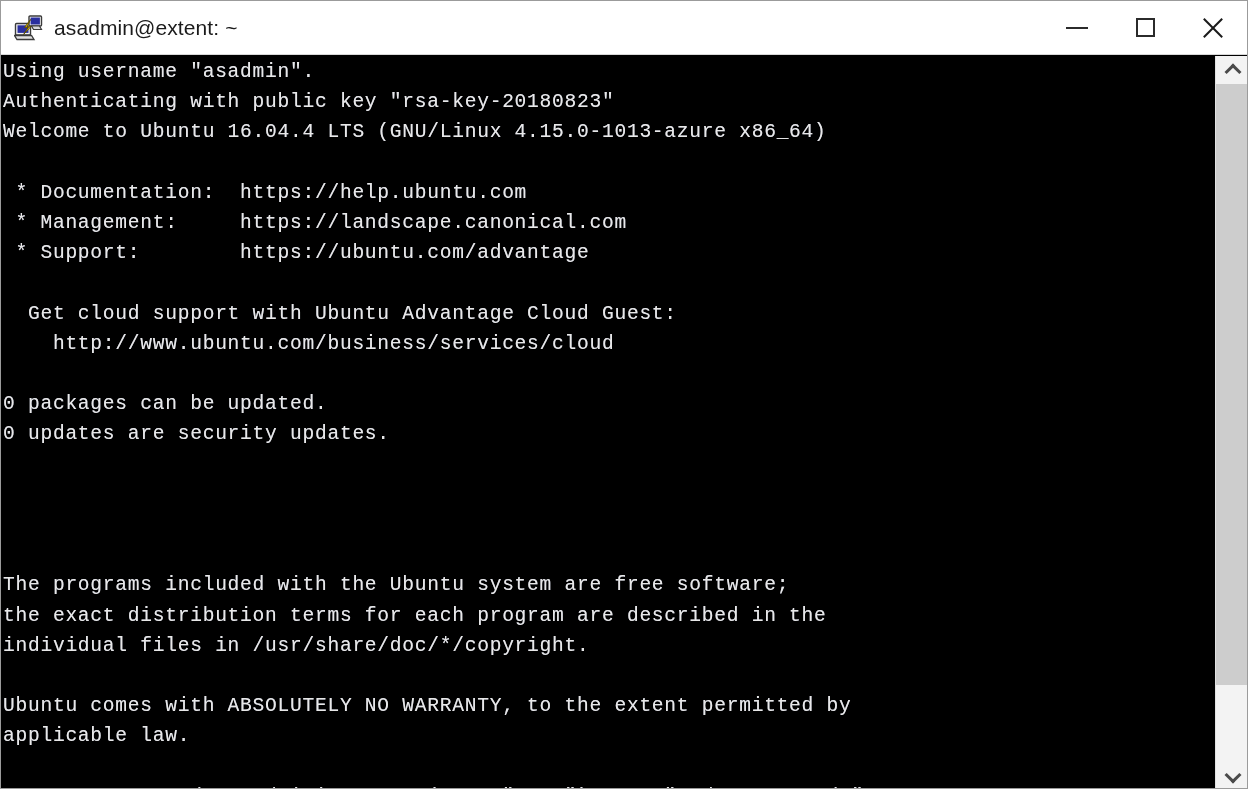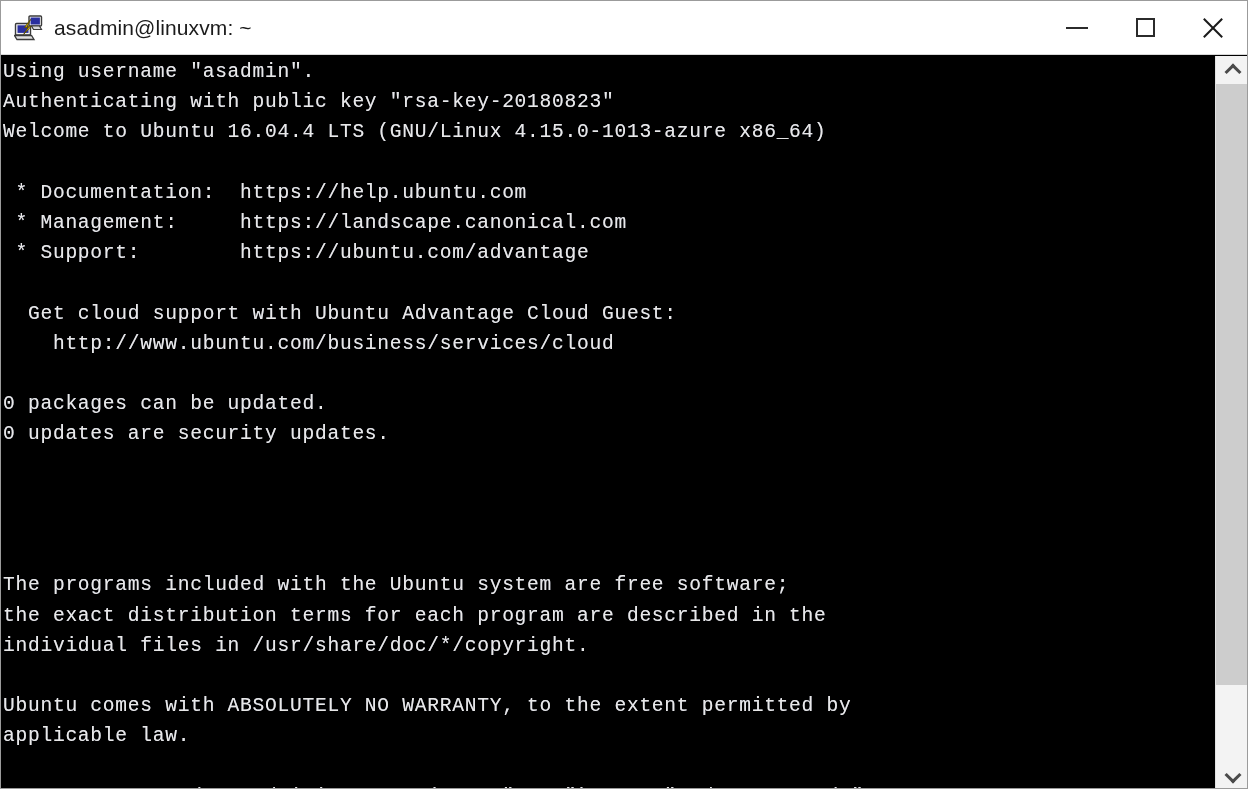--- a/index.html
+++ b/index.html
@@ -199,21 +199,21 @@
         <rect x="1.5" y="10.5" width="15" height="11.5" rx="1" fill="#f4f4f4" stroke="#3b3b3b" stroke-width="1.4"></rect>
         <rect x="3.5" y="12.3" width="11" height="7.6" fill="#2a2f9e"></rect>
         <path d="M0.5 22.5 L17.5 22.5 L20 26.5 L3 26.5 Z" fill="#e2e2e2" stroke="#3b3b3b" stroke-width="1.3"></path>
         <rect x="15" y="3" width="12.5" height="10" rx="1" fill="#f4f4f4" stroke="#3b3b3b" stroke-width="1.4"></rect>
         <rect x="16.6" y="4.5" width="9.3" height="7" fill="#2a2f9e"></rect>
         <path d="M17.5 13 L25.5 13 L27.5 16.5 L19.5 16.5 Z" fill="#d9d9d9" stroke="#3b3b3b" stroke-width="1.2"></path>
         <path d="M16.5 6.5 L10.5 14.5 L14.5 14 L9.5 21.5 L17 13.5 L13 14 Z" fill="#ffd400" stroke="#5a4a00" stroke-width="0.9" stroke-linejoin="round"></path>
       </svg>
     </div>
 
-    <div class="title-text">asadmin@linuxvm: ~</div>
+    <div class="title-text">asadmin@extent: ~</div>
 
     <div class="titlebar-spacer"></div>
 
     <div class="win-btn">
       <span class="glyph-min"></span>
     </div>
     <div class="win-btn">
       <span class="glyph-max"></span>
     </div>
     <div class="win-btn">

